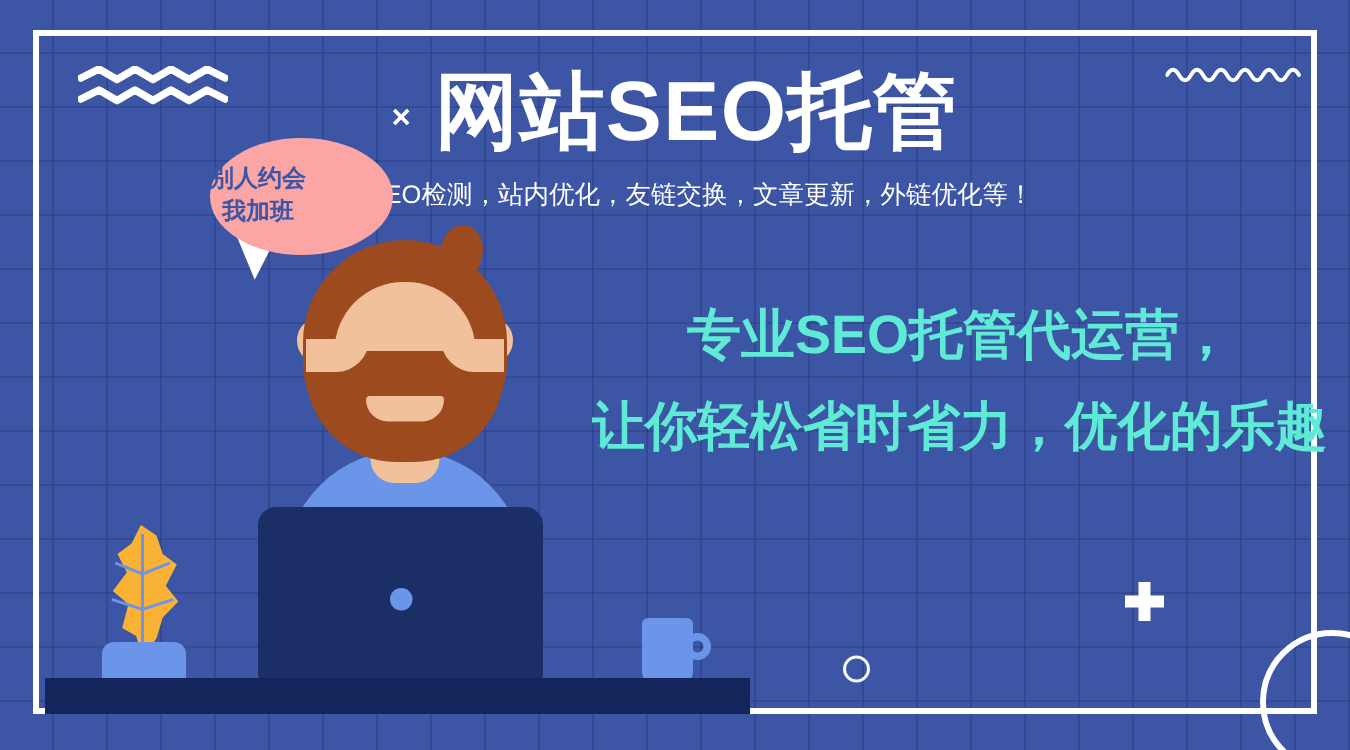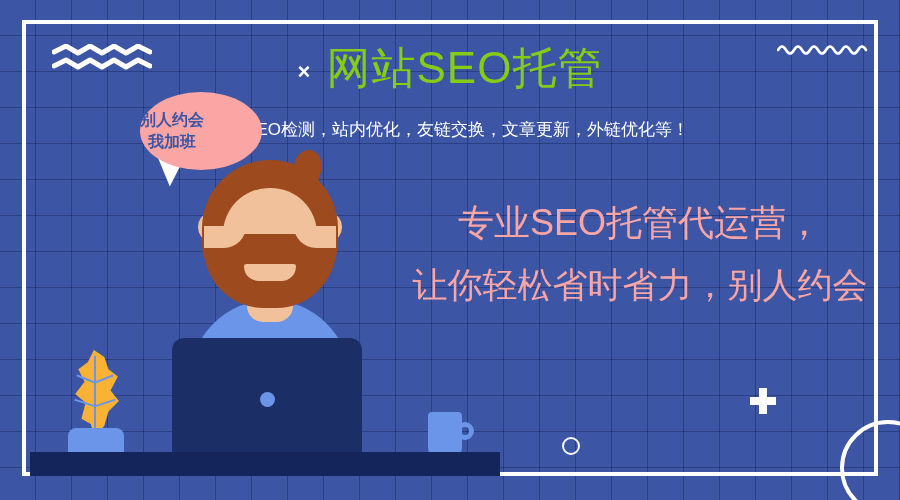--- a/index.html
+++ b/index.html
@@ -58,37 +58,37 @@
   #title-row{
     position:absolute;left:0;right:0;top:46px;
     display:flex;align-items:center;justify-content:center;
     gap:16px;
   }
   #close-x{
     color:#ffffff;font-size:22px;font-weight:bold;line-height:1;
     transform:translateY(4px);
   }
   #main-title{
-    color:#84cc16;font-size:44px;font-weight:normal;line-height:1;
+    color:#ffffff;font-size:56px;font-weight:bold;line-height:1;
     letter-spacing:1px;white-space:nowrap;
   }
   #subtitle{
     position:absolute;left:0;right:0;top:120px;
     text-align:center;color:#ffffff;
     font-size:17px;line-height:1.2;white-space:nowrap;
   }
 
   
   #headline{
     position:absolute;left:380px;top:192px;width:520px;
     text-align:center;
   }
   #headline .hl-line{
-    color:#fca5a5;
-    font-size:36px;font-weight:normal;
+    color:#5eead4;
+    font-size:36px;font-weight:bold;
     line-height:62px;
     white-space:nowrap;
   }
   #headline .hl-line.l2{font-size:35px;}
 
   
   #desk{
     position:absolute;left:30px;top:452px;width:470px;height:24px;
     background:#14255c;
   }
@@ -220,21 +220,21 @@
   <div class="deco" id="corner-circle"></div>
 
   <div id="title-row">
     <span id="close-x">×</span>
     <span id="main-title">网站SEO托管</span>
   </div>
   <div id="subtitle">含：SEO检测，站内优化，友链交换，文章更新，外链优化等！</div>
 
   <div id="headline">
     <div class="hl-line l1">专业SEO托管代运营，</div>
-    <div class="hl-line l2">让你轻松省时省力，别人约会</div>
+    <div class="hl-line l2">让你轻松省时省力，优化的乐趣</div>
   </div>
 
   <div id="person">
     <div id="body-shirt"></div>
     <div id="neck"></div>
     <div class="ear" id="ear-l"></div>
     <div class="ear" id="ear-r"></div>
     <div id="hair"></div>
     <div id="hair-tuft"></div>
     <div id="face"></div>

